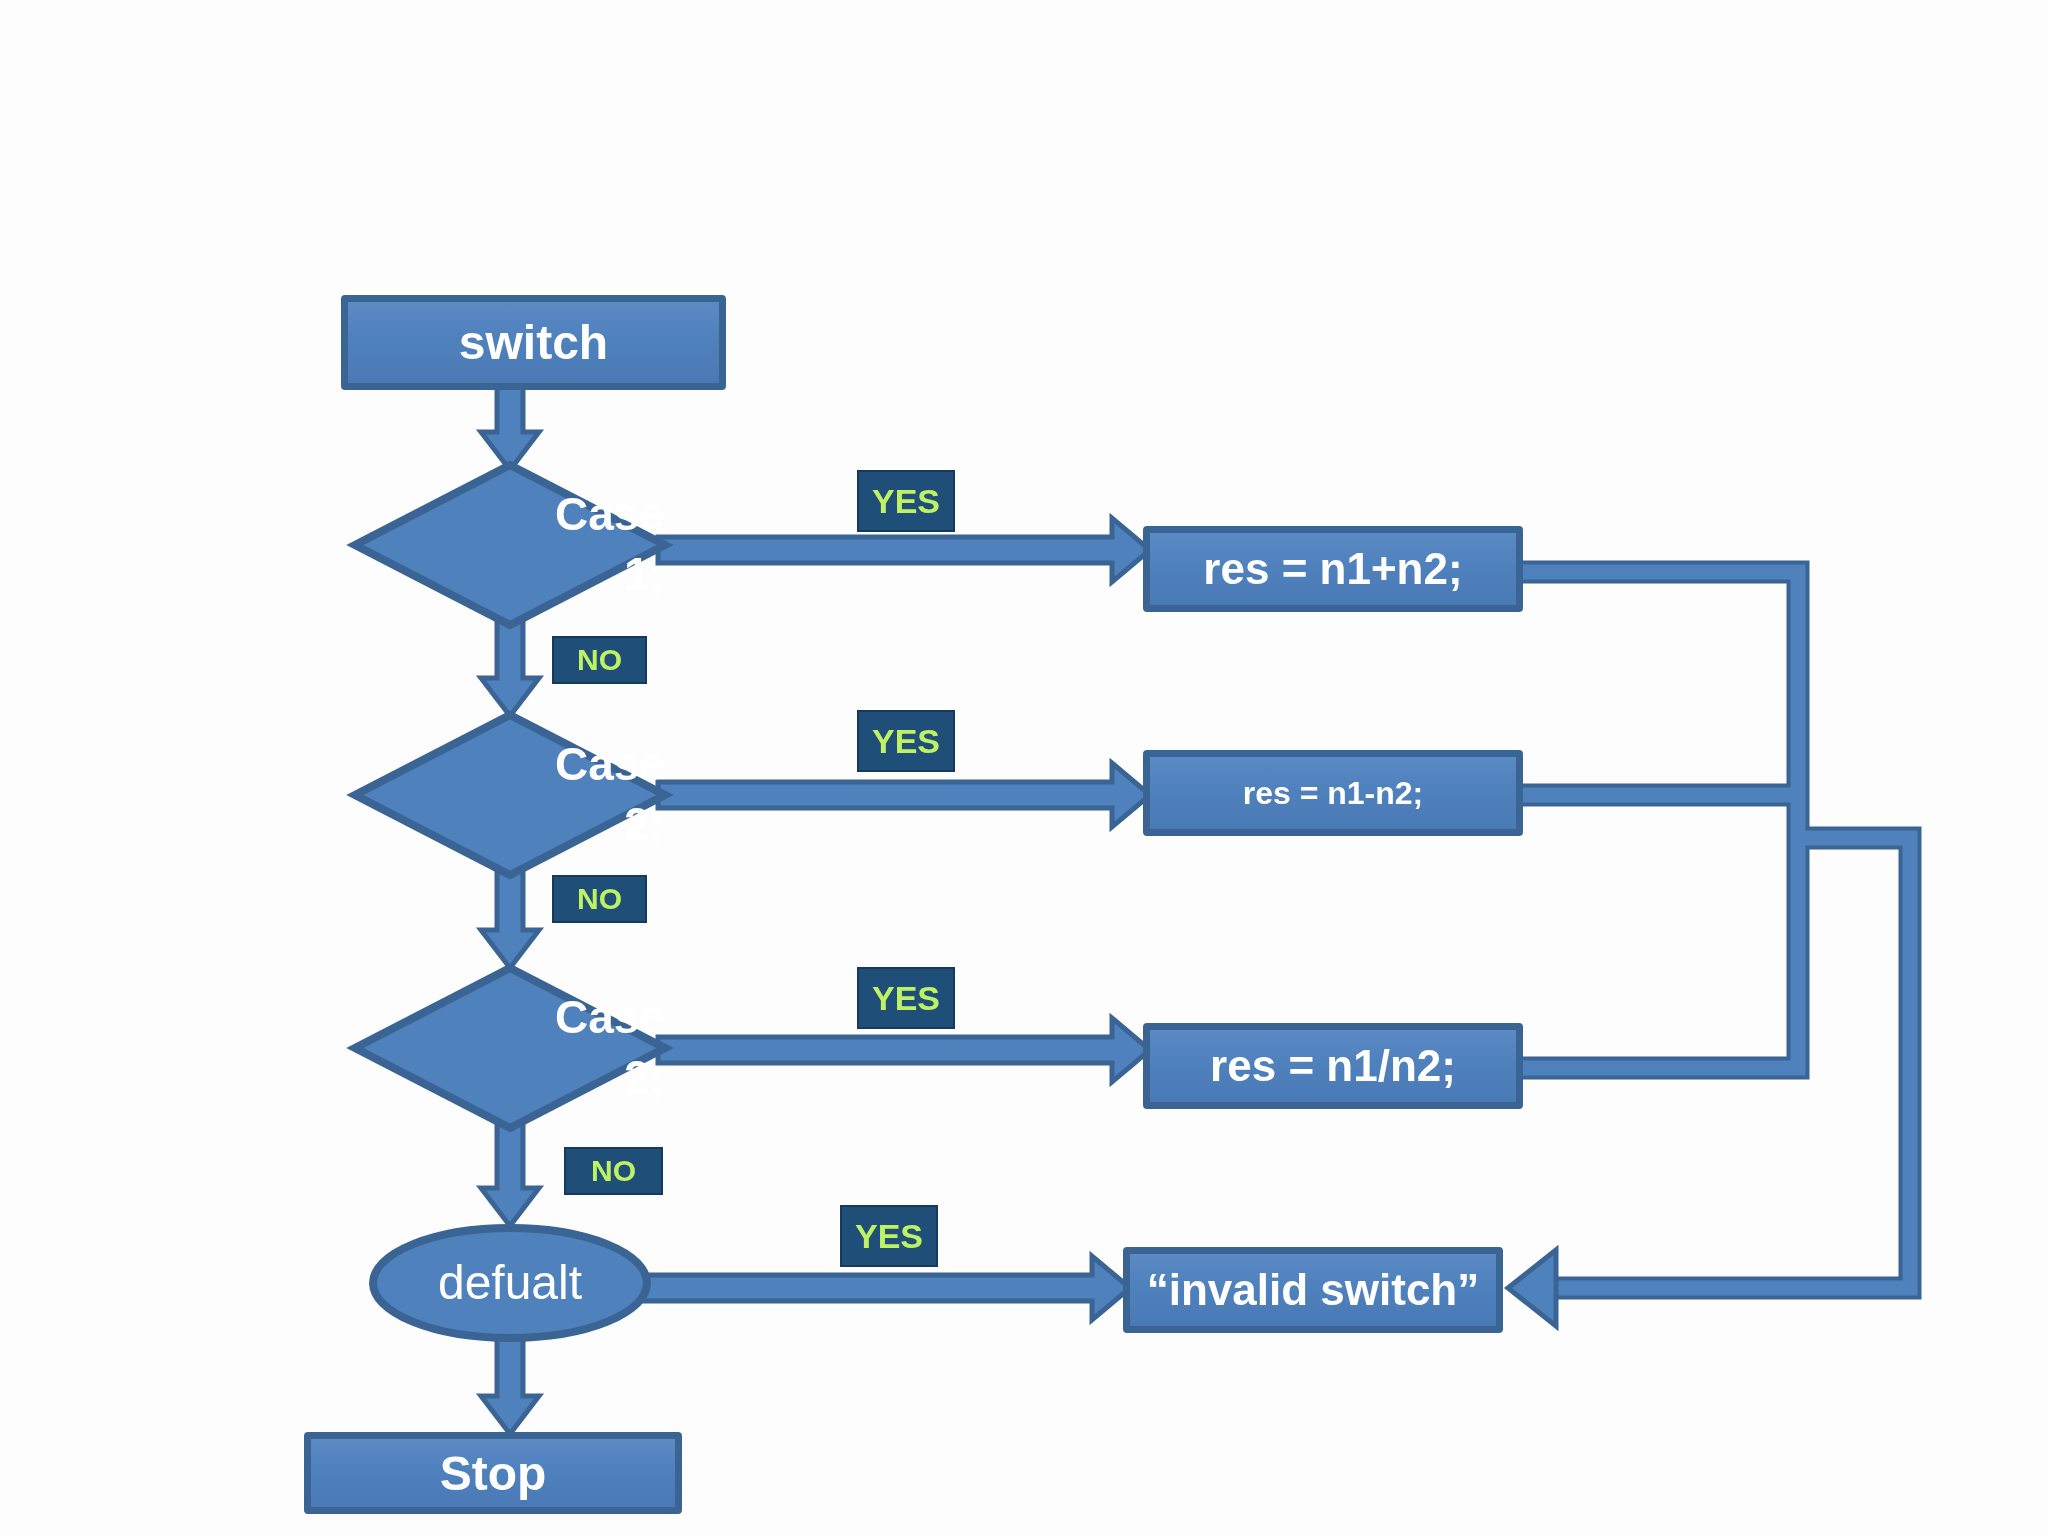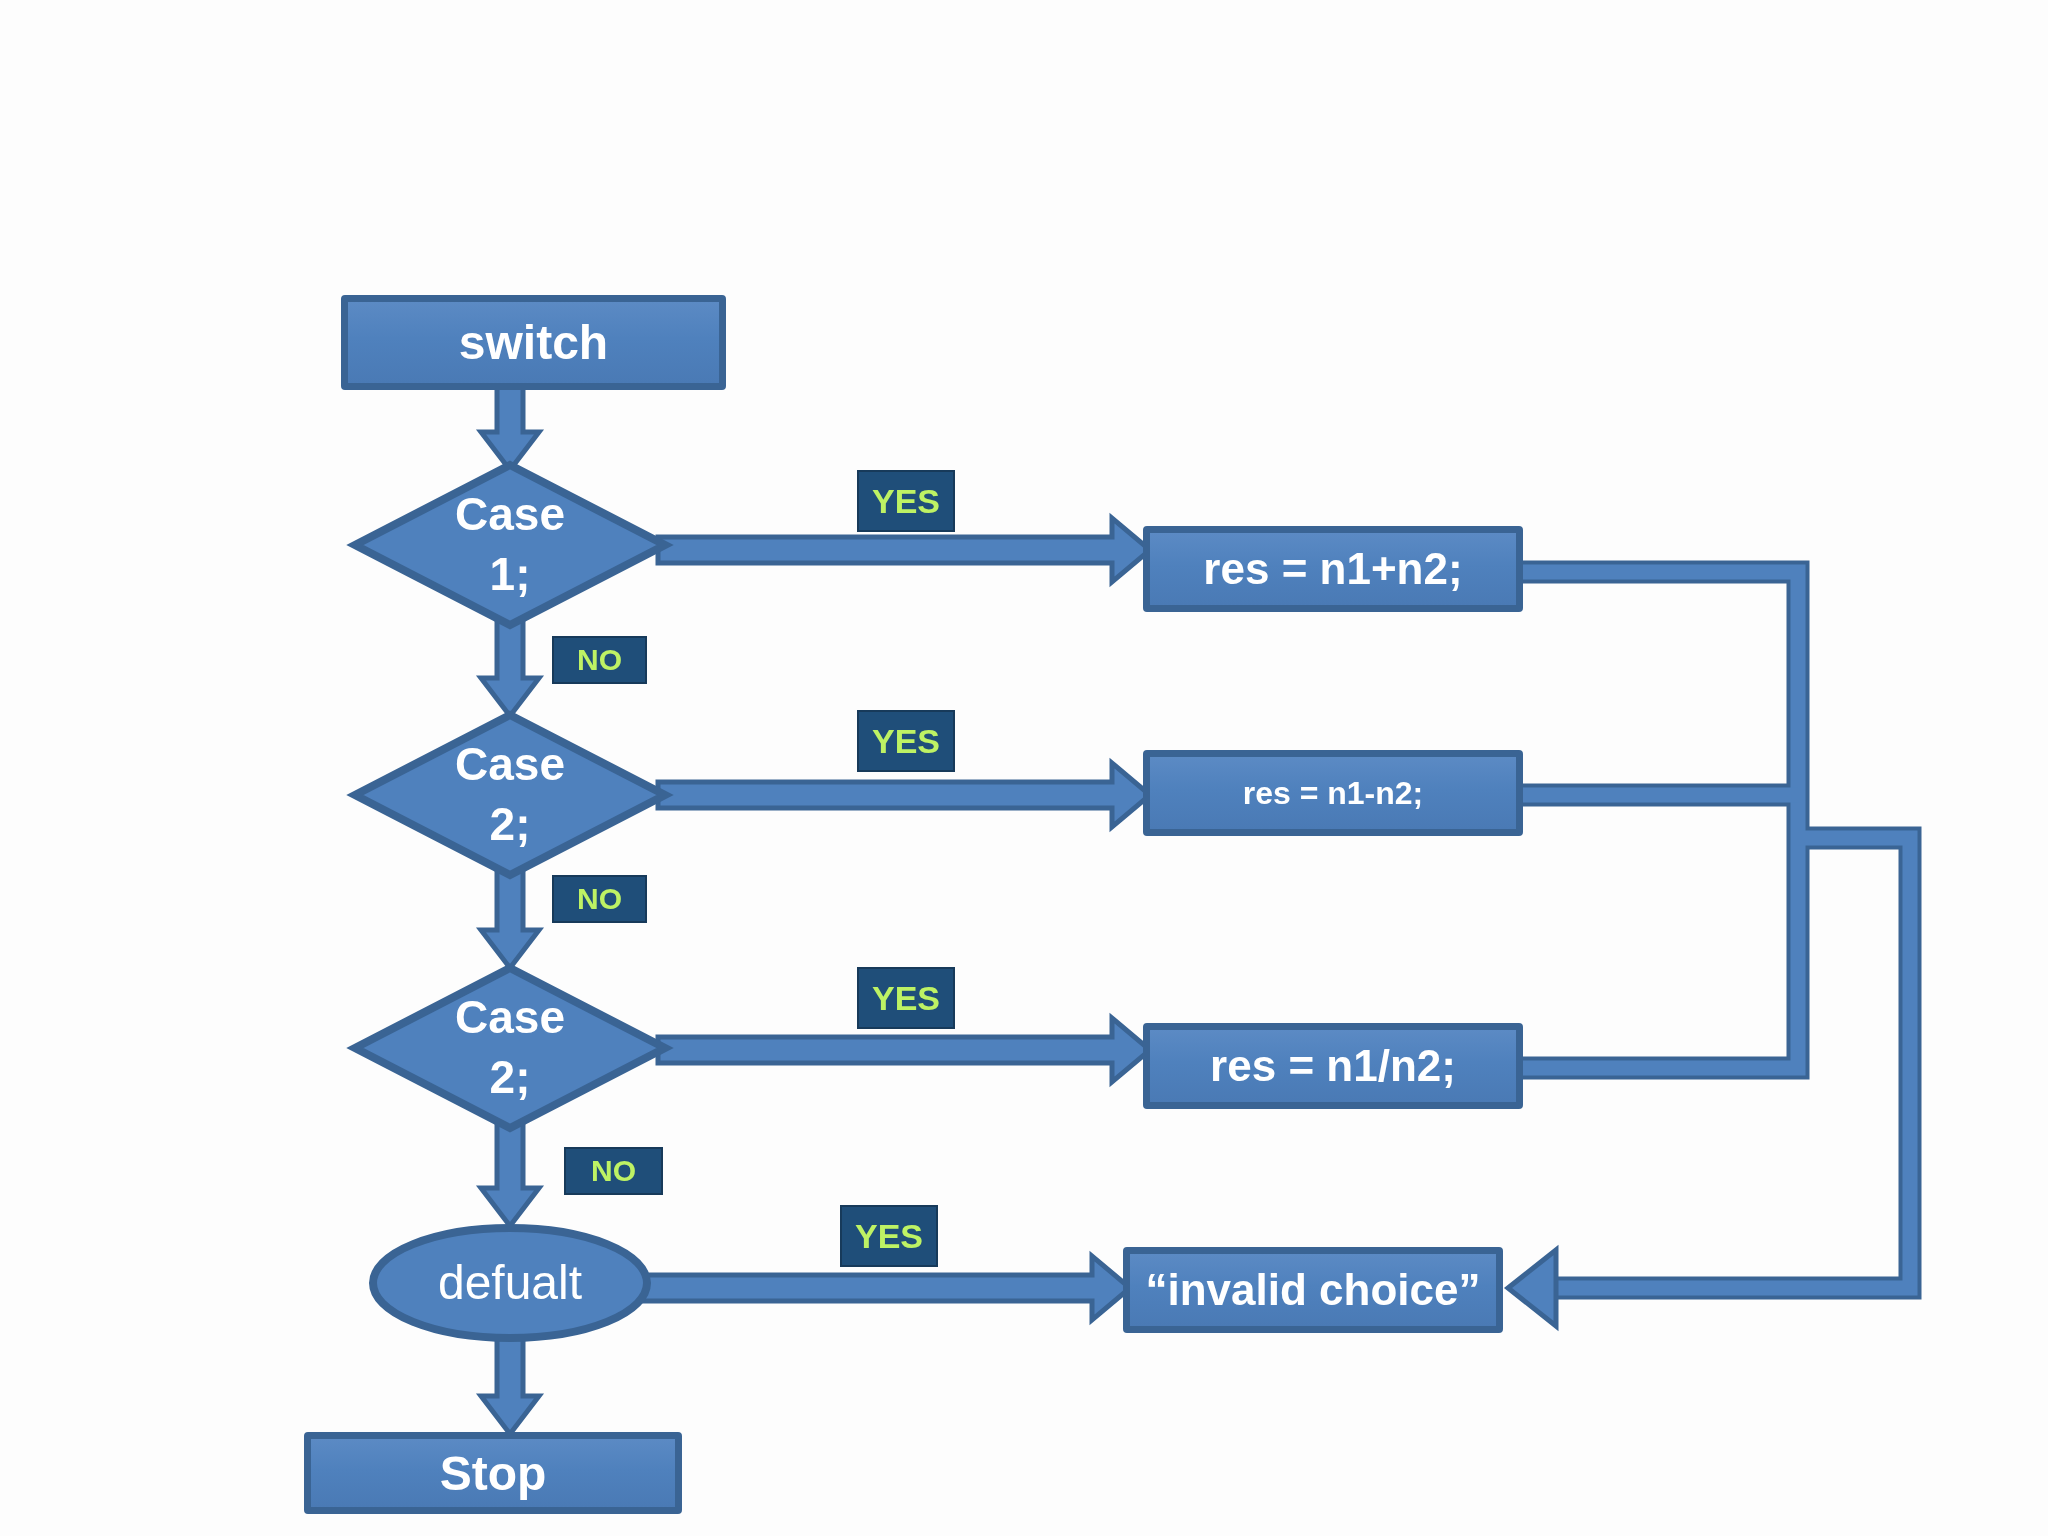--- a/index.html
+++ b/index.html
@@ -34,21 +34,21 @@
     position:absolute;box-sizing:border-box;z-index:3;
     background:#1f4e79;border:2px solid #173a5a;
     display:flex;align-items:center;justify-content:center;
     color:#bef264;font-weight:bold;
   }
   .shape-label{
     position:absolute;z-index:3;display:flex;flex-direction:column;
     align-items:center;justify-content:center;text-align:center;
     color:#ffffff;line-height:1.3;
   }
-  .bold{font-weight:bold;}
+  .bold{font-weight:bold;align-items:flex-end;}
 </style>
 </head>
 <body>
 
 <div class="stage">
 
 
   <svg class="layer" viewBox="0 0 2048 1536">
 
     <path d="M1518 572 H1798 V1068 H1518" fill="none" stroke="#3a6494" stroke-width="23"></path>
@@ -86,21 +86,21 @@
   <div class="node" style="left:1143px;top:512px;width:380px;height:86px;font-size:44px;margin-top:14px;">
     <span>res = n1+n2;</span>
   </div>
   <div class="node" style="left:1143px;top:750px;width:380px;height:86px;font-size:32px;justify-content:center;">
     <span>res = n1-n2;</span>
   </div>
   <div class="node" style="left:1143px;top:1023px;width:380px;height:86px;font-size:44px;">
     <span>res = n1/n2;</span>
   </div>
   <div class="node" style="left:1123px;top:1247px;width:380px;height:86px;font-size:44px;">
-    <span>“invalid choice”</span>
+    <span>“invalid switch”</span>
   </div>
   <div class="node" style="left:304px;top:1432px;width:378px;height:82px;font-size:48px;">
     <span>Stop</span>
   </div>
 
   <div class="shape-label bold" style="left:355px;top:465px;width:310px;height:160px;font-size:46px;">
     <span>Case</span>
     <span>1;</span>
   </div>
   <div class="shape-label bold" style="left:355px;top:715px;width:310px;height:160px;font-size:46px;">

